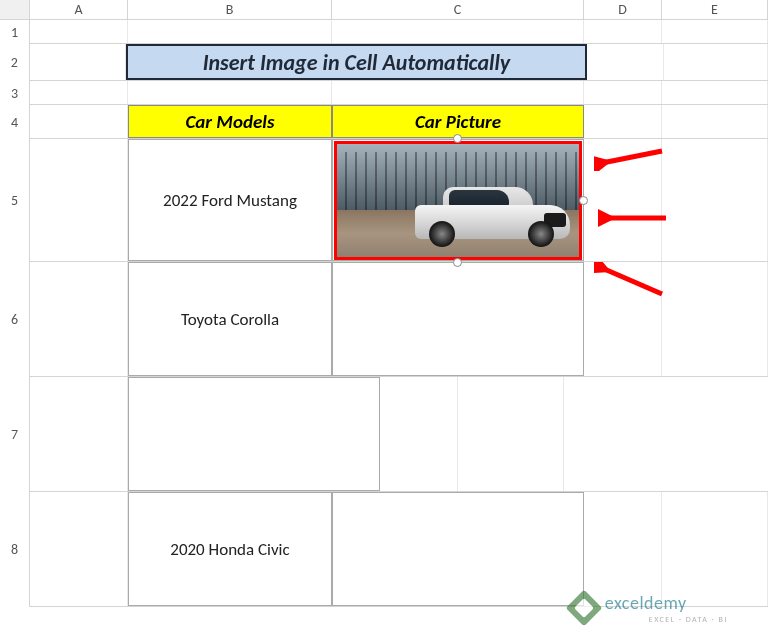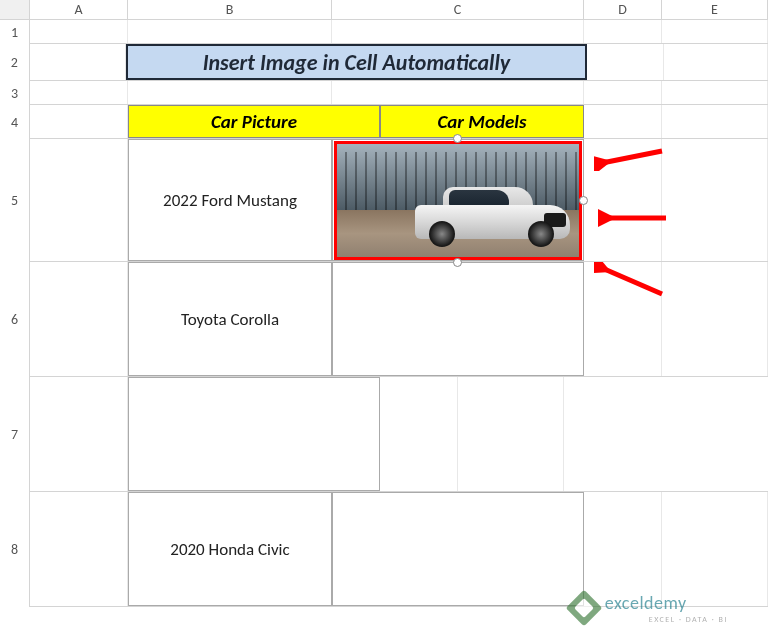--- a/index.html
+++ b/index.html
@@ -237,22 +237,22 @@
     <div class="cell colA"></div>
     <div class="cell colB"></div>
     <div class="cell colC"></div>
     <div class="cell colD"></div>
     <div class="cell colE"></div>
   </div>
 
   <div class="row r4">
     <div class="row-header r4">4</div>
     <div class="cell colA"></div>
+    <div class="cell colB header-cell">Car Models</div>
     <div class="cell colC header-cell">Car Picture</div>
-    <div class="cell colB header-cell">Car Models</div>
     <div class="cell colD"></div>
     <div class="cell colE"></div>
   </div>
 
   <div class="row r5">
     <div class="row-header r5">5</div>
     <div class="cell colA"></div>
     <div class="cell colB data-cell">2022 Ford Mustang</div>
     <div class="cell colC data-cell"></div>
     <div class="cell colD"></div>

